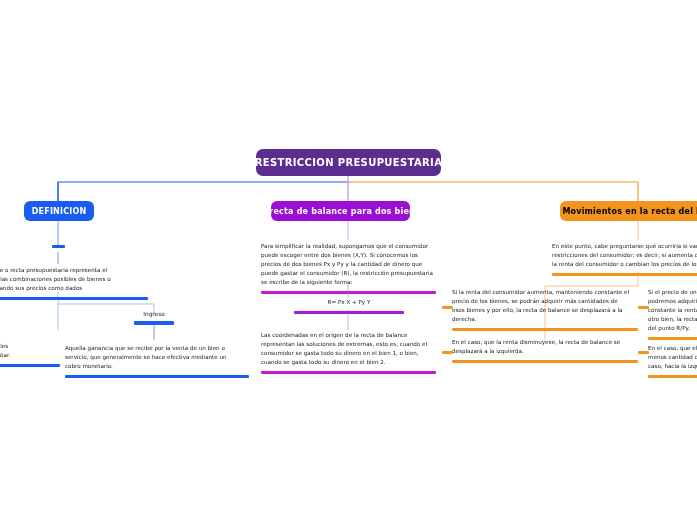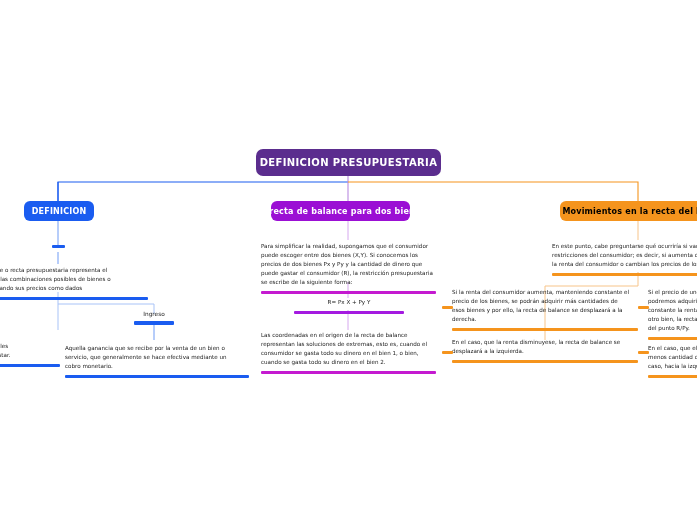--- a/index.html
+++ b/index.html
@@ -141,21 +141,21 @@
     <path d="M 348 282 L 348 298" fill="none" stroke="#d6a8ef" stroke-width="1"></path>
     <path d="M 348 310 L 348 330" fill="none" stroke="#d6a8ef" stroke-width="1"></path>
 
     <path d="M 638 221 L 638 240" fill="none" stroke="#f7c489" stroke-width="1"></path>
     <path d="M 638 272 L 638 286" fill="none" stroke="#f7c489" stroke-width="1"></path>
     <path d="M 545 286 L 545 340" fill="none" stroke="#f7c489" stroke-width="1"></path>
     <path d="M 638 286 L 545 286" fill="none" stroke="#f7c489" stroke-width="1"></path>
   </svg>
 
   <div class="root-node">
-    <span class="label">DEFINICION PRESUPUESTARIA</span>
+    <span class="label">RESTRICCION PRESUPUESTARIA</span>
   </div>
 
   <div class="pill pill-blue">
     <span class="label">DEFINICION</span>
   </div>
 
   <div class="dash dash-blue" style="left:52px; top:245px; width:13px;"></div>
 
   <div class="tblock" style="left:-52px; top:266px; width:200px;">
     <span class="body">La recta de balance o recta presupuestaria representa el

